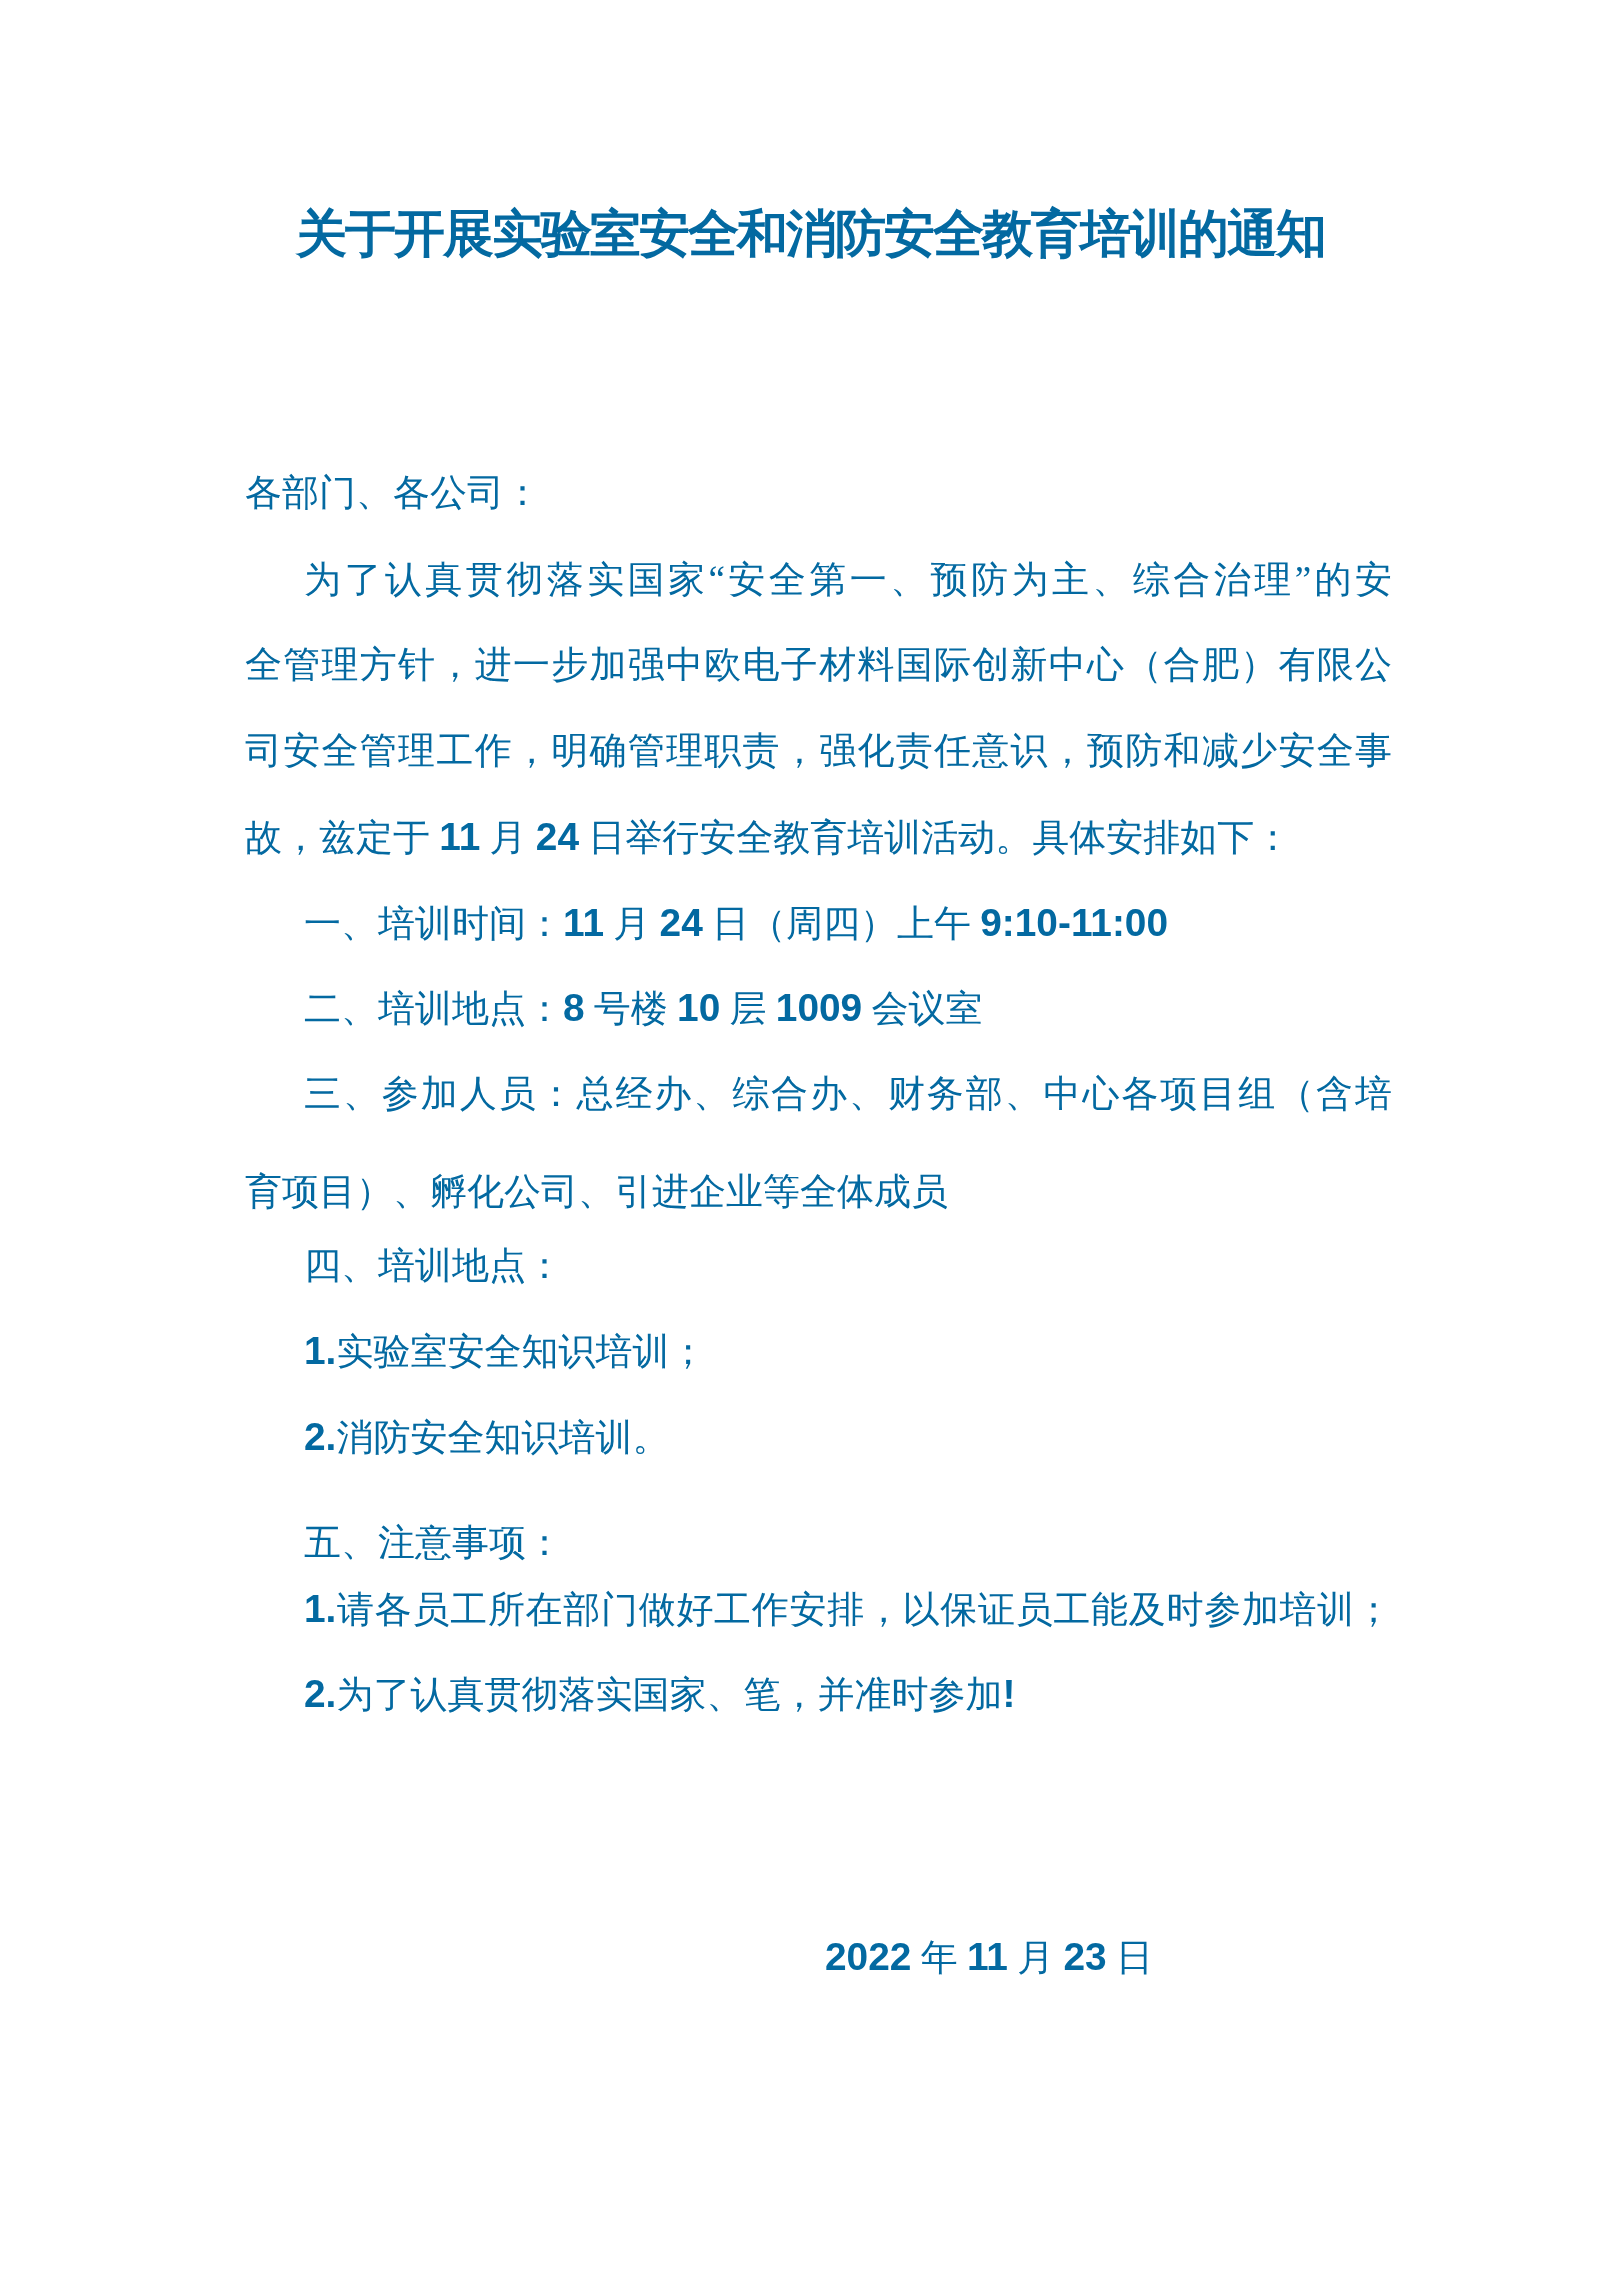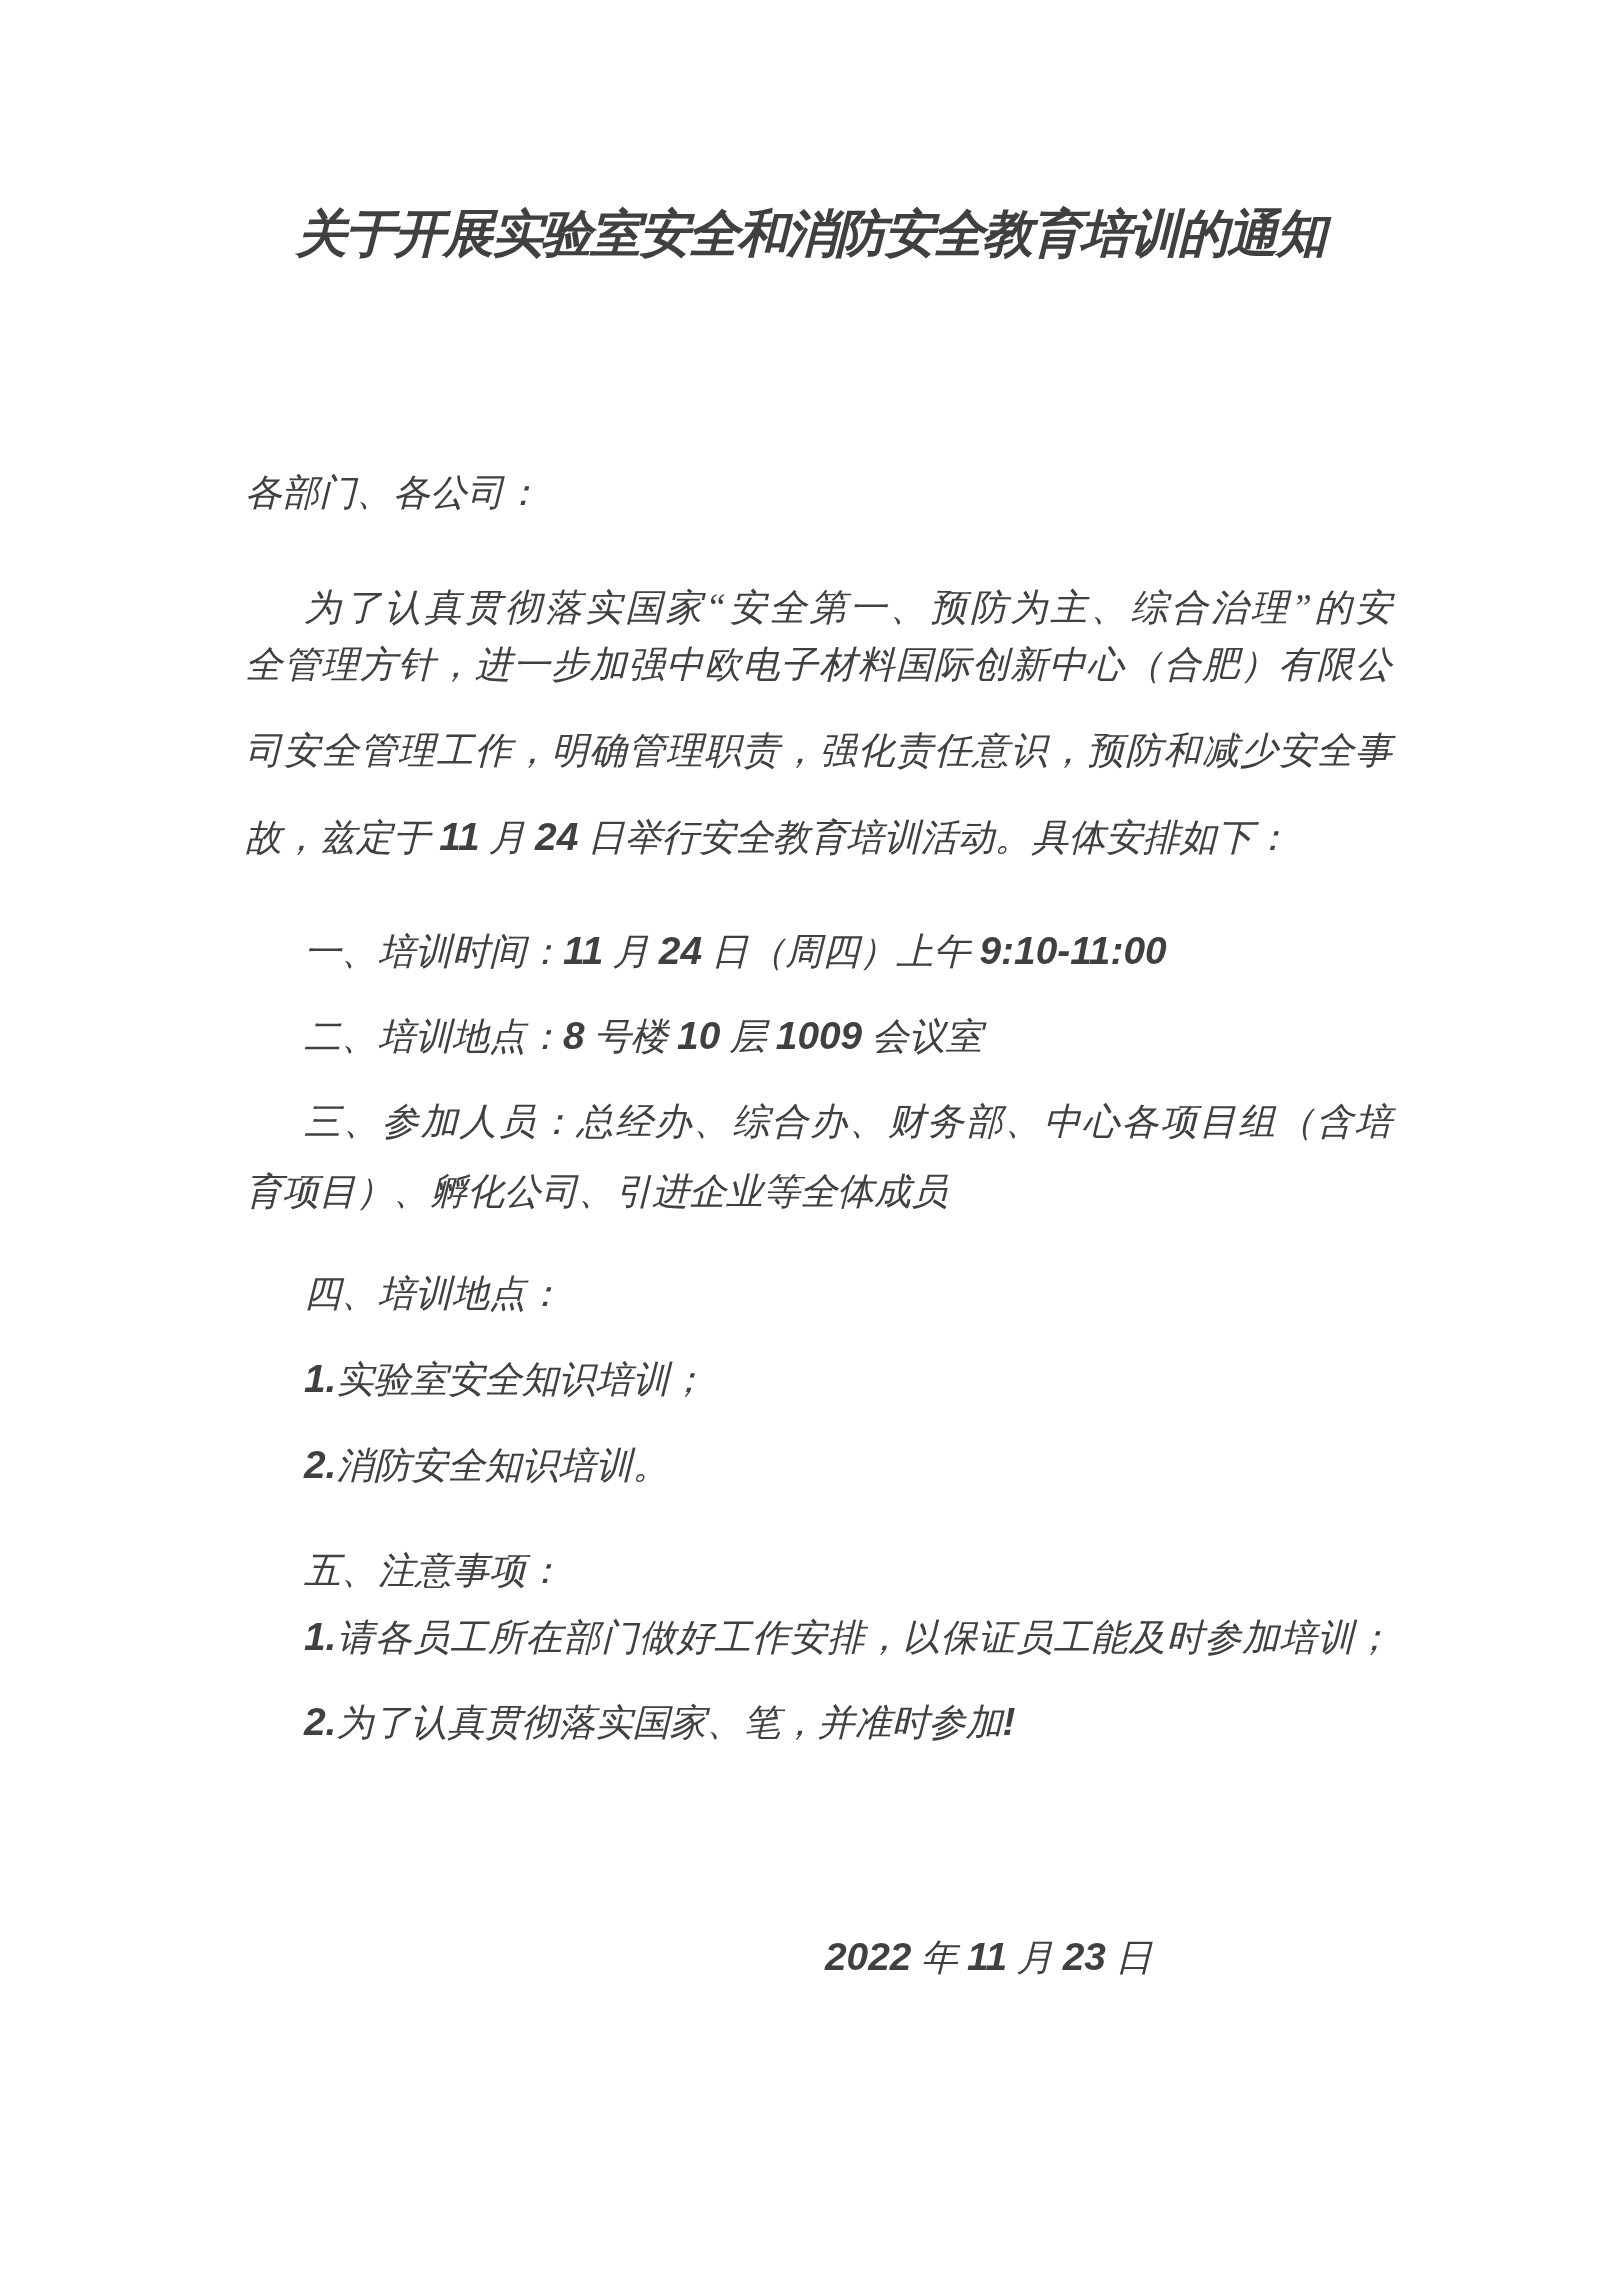--- a/index.html
+++ b/index.html
@@ -2,24 +2,23 @@
 <html><head>
 <meta charset="utf-8">
 <style>
   html, body { margin: 0; padding: 0; }
   body { background: #ffffff; }
   .page {
     position: relative;
     width: 1621px;
     height: 2275px;
     background: #ffffff;
-    color: #404040;
+    color: #0369a1;
     font-family: "Liberation Serif", "DejaVu Serif", serif;
     overflow: hidden;
-    font-style: italic;
   }
   .title {
     position: absolute;
     top: 203px;
     left: 0;
     width: 100%;
     text-align: center;
     font-size: 51px;
     font-weight: 700;
     letter-spacing: -2px;
@@ -43,21 +42,21 @@
     font-size: 37px;
     line-height: 45px;
     white-space: pre;
   }
   .line.justify {
     white-space: normal;
     width: 1147px;
     text-align: justify;
     text-align-last: justify;
   }
-  .line.indent { text-indent: 59px; margin-top: 28px; }
+  .line.indent { text-indent: 59px; }
   .n {
     font-family: "Liberation Sans", "DejaVu Sans", sans-serif;
     font-weight: 700;
     font-size: 1.05em;
   }
   .footer-company {
     position: absolute;
     top: 1829px;
     left: 616px;
     font-size: 37px;

